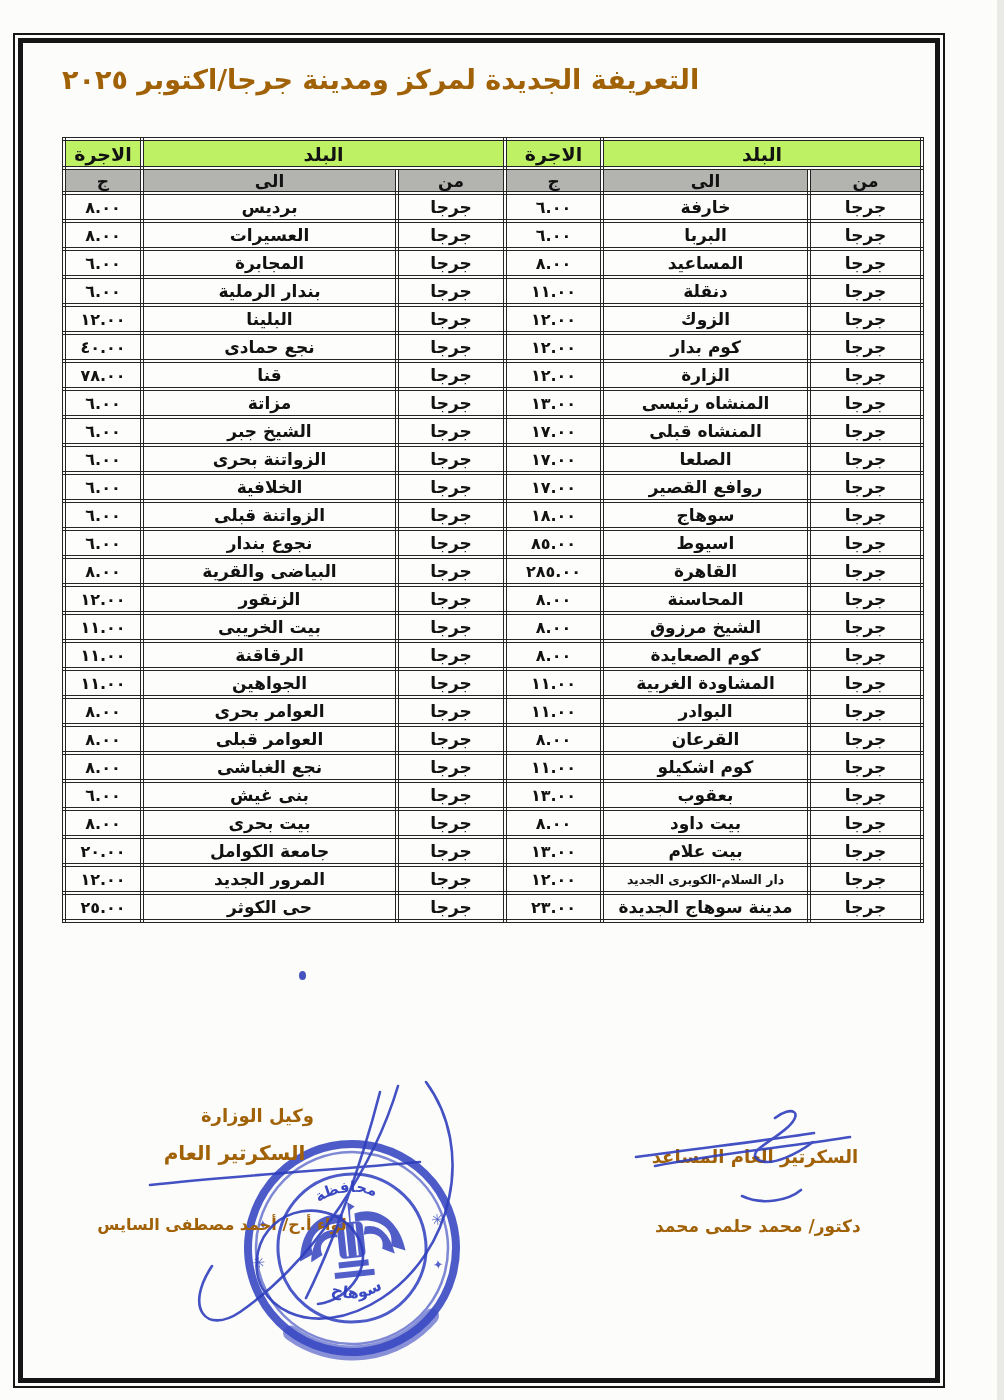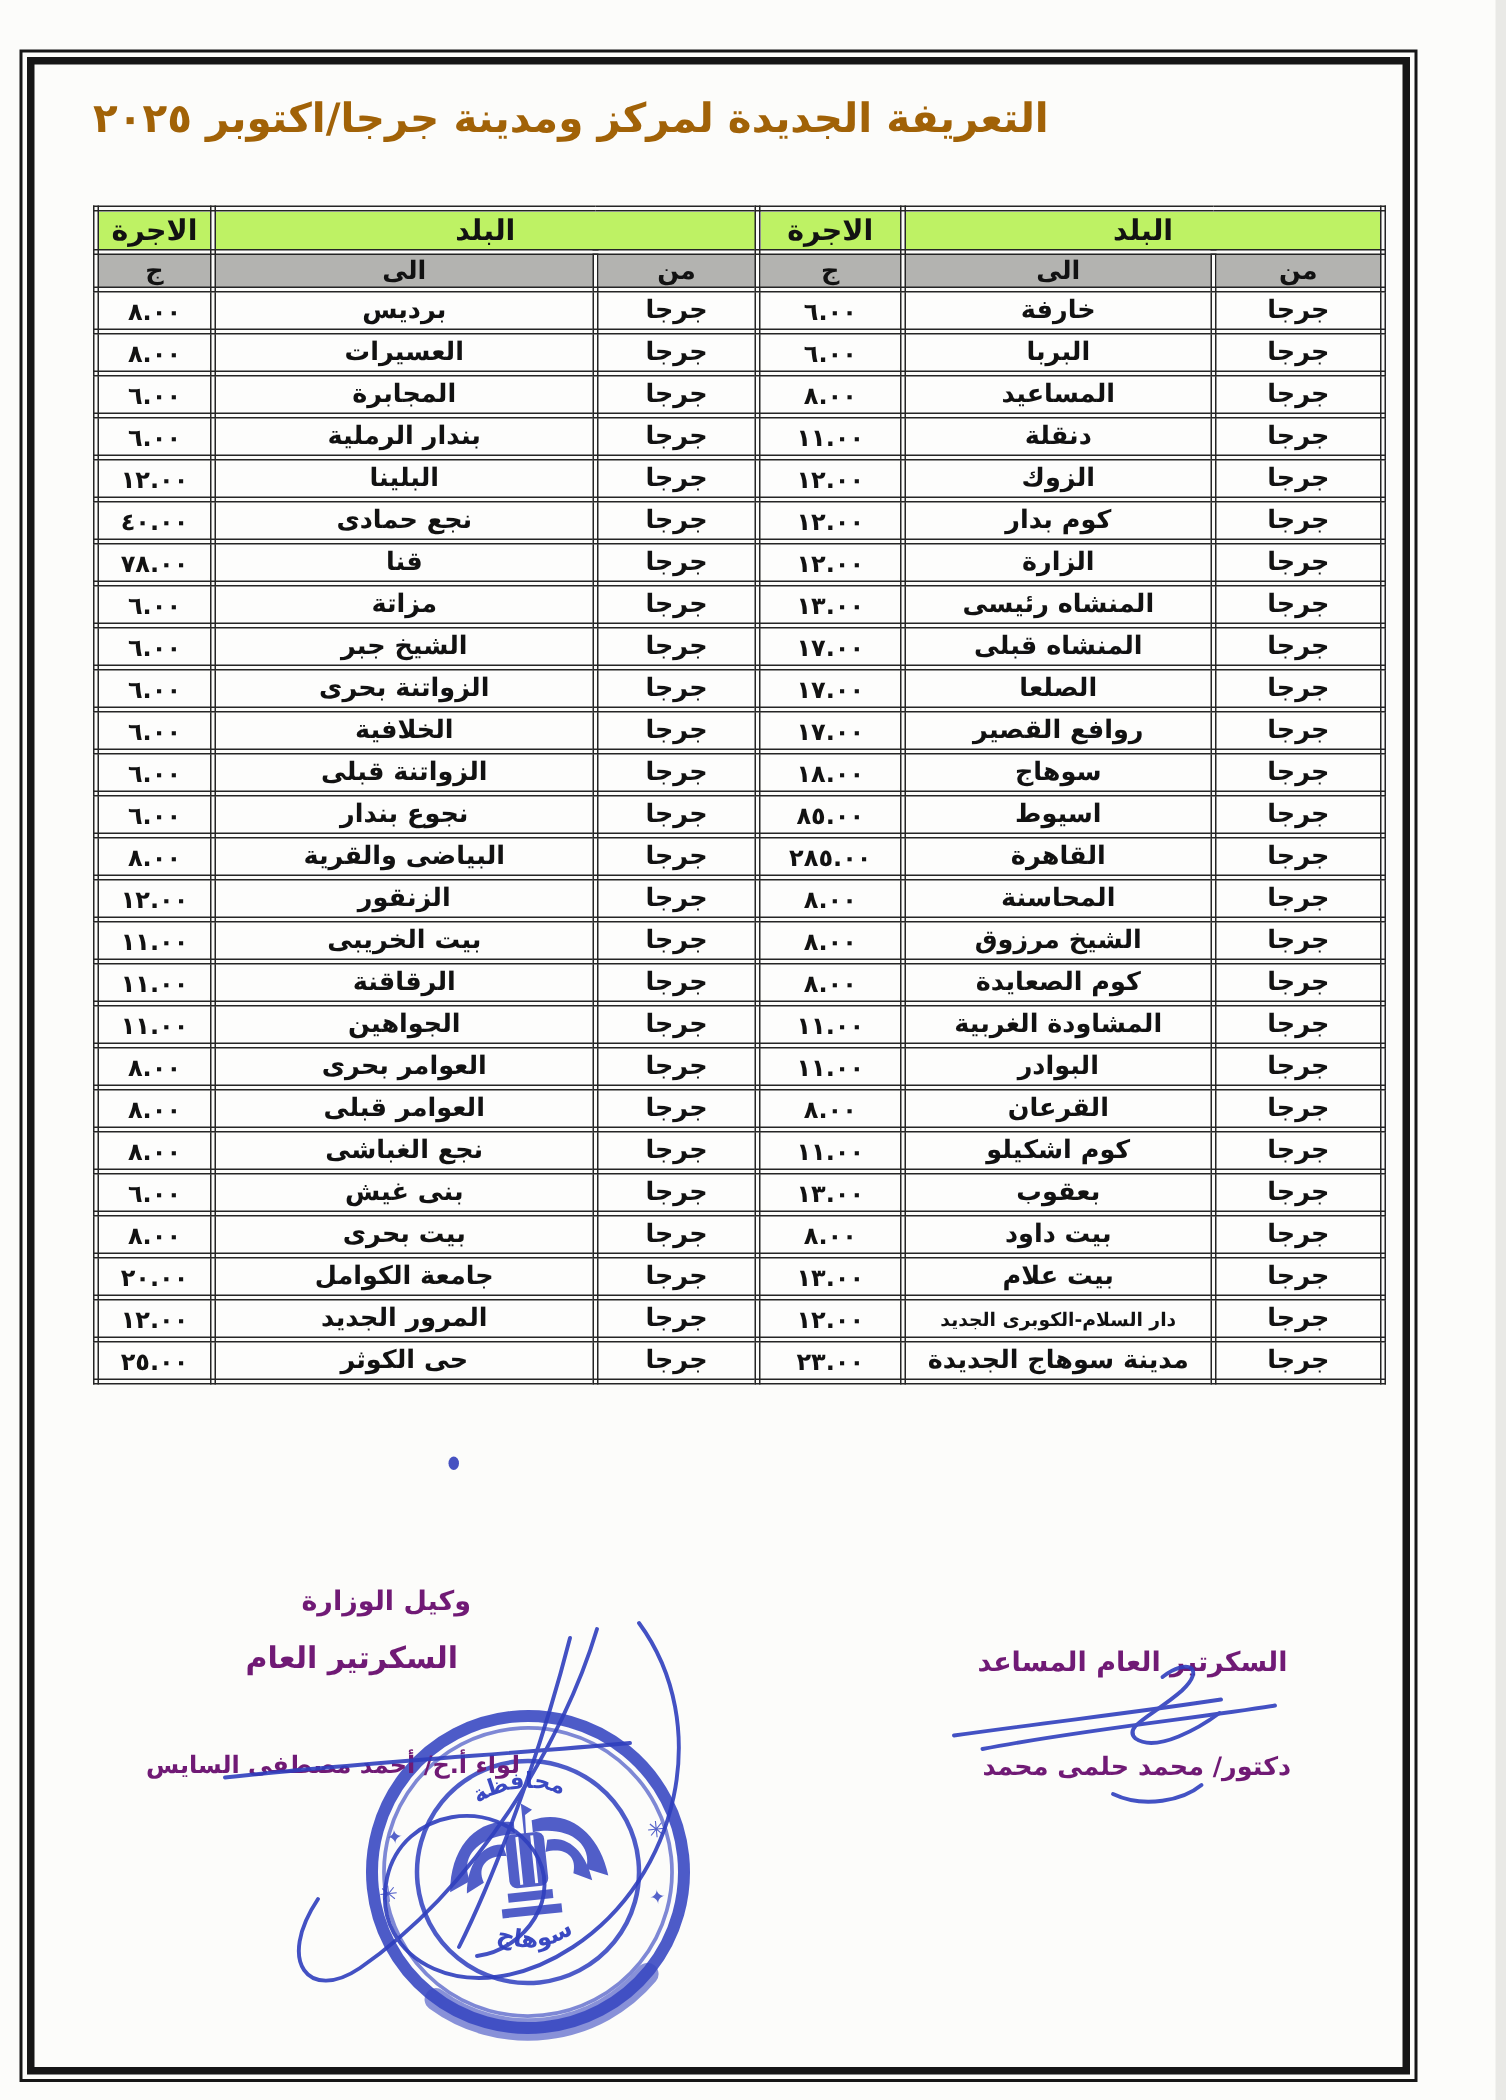--- a/index.html
+++ b/index.html
@@ -23,21 +23,21 @@
   .fares th,.fares td{
     border:4px double #252525;padding:0 2px;text-align:center;vertical-align:middle;
     color:#121212;font-weight:bold;overflow:hidden;white-space:nowrap;box-sizing:border-box;
   }
   .fares thead tr.gh th{height:29px;font-size:19px;background:#bef264;}
   .fares thead tr.sh th{height:25px;font-size:17px;background:#b3b3b0;}
   .fares tbody td{height:28px;font-size:17px;background:#fdfdfc;}
   .fares tbody td.fare{font-size:16px;border-radius:11px;}
   .fares tbody td.small{font-size:12.5px;}
 
-  .sig{position:absolute;direction:rtl;font-weight:bold;color:#701a75;z-index:2;}
+  .sig{position:absolute;direction:rtl;font-weight:bold;color:#a16207;z-index:2;margin-top:48px;}
   #sig-right-title{top:1098px;left:640px;width:230px;text-align:center;font-size:18px;}
   #sig-right-name {top:1168px;left:655px;width:215px;text-align:left;font-size:17px;}
   #sig-left-1     {top:1057px;left:150px;width:215px;text-align:center;font-size:18px;}
   #sig-left-2     {top:1093px;left:132px;width:205px;text-align:center;font-size:20px;}
   #sig-left-name  {top:1167px;left:92px; width:260px;text-align:center;font-size:16px;}
 
   svg.ink{position:absolute;left:0;top:1040px;width:1004px;height:360px;pointer-events:none;}
   svg.stamp-layer{z-index:1;}
   svg.stroke-layer{z-index:3;}
 

